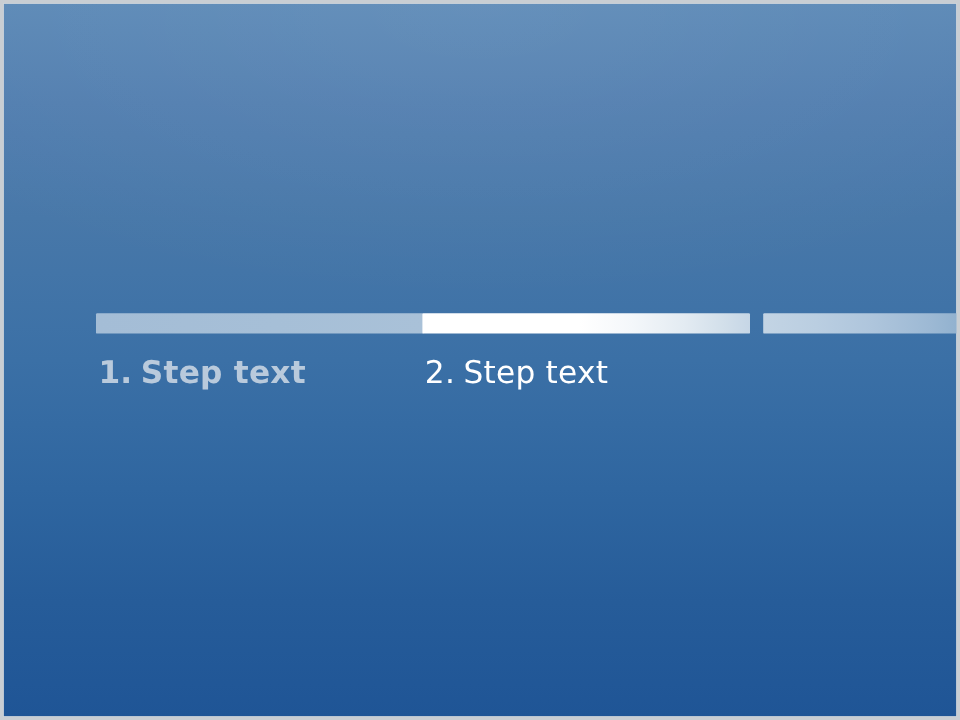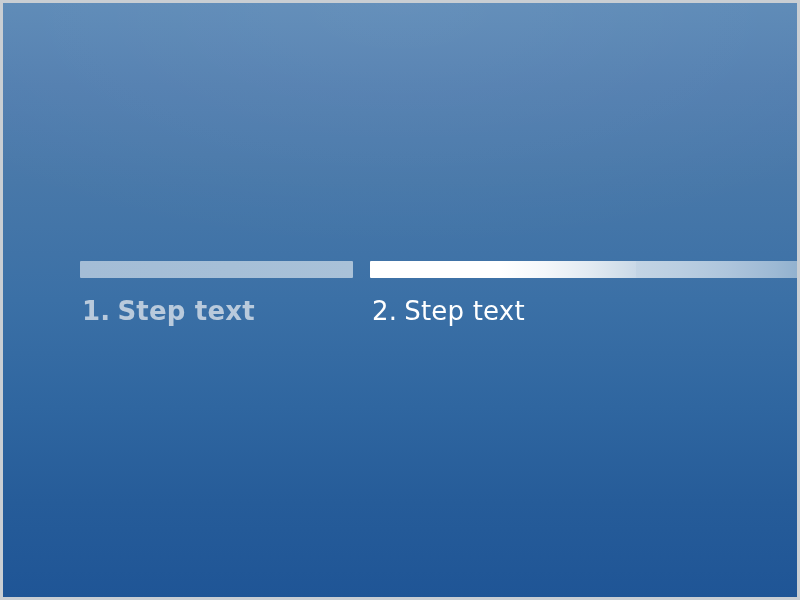--- a/index.html
+++ b/index.html
@@ -52,21 +52,21 @@
     height: 80px;
   }
 
   .step {
     position: absolute;
     top: 0;
     width: 273px;
     height: 80px;
   }
   .step-1 { left: 0px; text-align: right; }
-  .step-2 { left: 290px; }
+  .step-2 { left: 272px; }
   .step-3 { left: 556px; }
 
   .step-bar {
     position: absolute;
     left: 0;
     top: 0;
     width: 273px;
     height: 17px;
     border-radius: 1px;
   }

